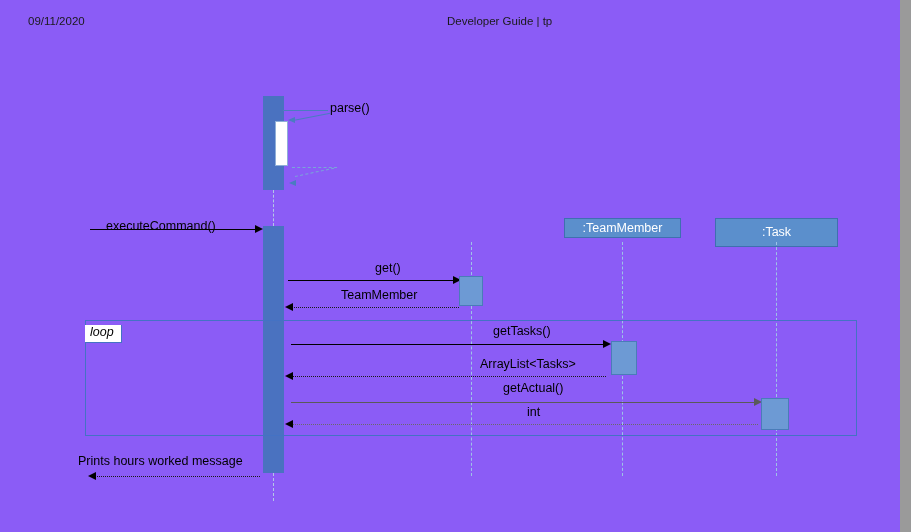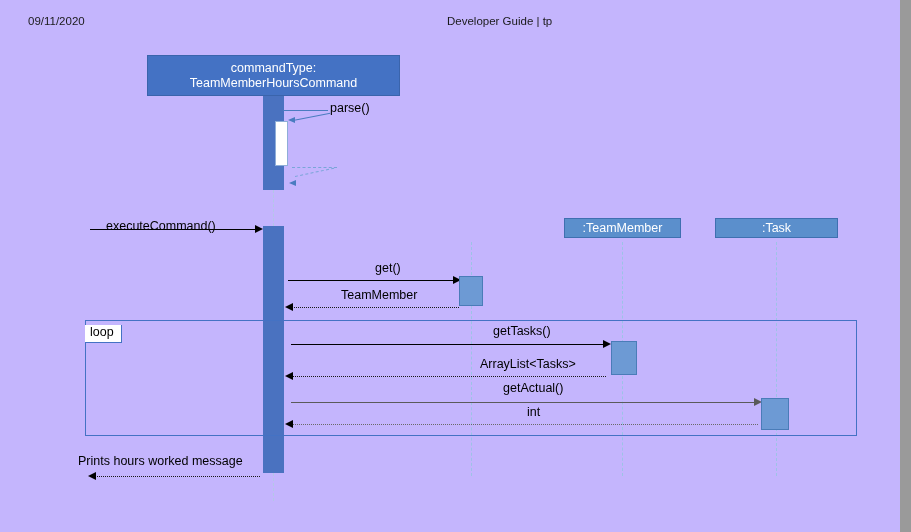--- a/index.html
+++ b/index.html
@@ -15,21 +15,21 @@
     overflow: hidden;
     position: relative;
   }
 
   
   #page {
     position: absolute;
     left: 0; top: 0;
     width: 900px;
     height: 532px;
-    background: #c4b5fd;
+    background: #8b5cf6;
     overflow: hidden;
   }
 
   
   #gutter {
     position: absolute;
     left: 900px; top: 0;
     width: 11px;
     height: 532px;
     background: #9a9a9a;
@@ -149,24 +149,20 @@
   }
 </style>
 </head>
 <body>
 
 <div id="page">
 
   <div class="hdr" id="hdr-date">09/11/2020</div>
   <div class="hdr" id="hdr-title">Developer Guide | tp</div>
 
-  <div class="lifeline-box dark" style="left:147px; top:55px; width:253px; height:41px; flex-direction:column;">
-    <span>commandType:</span>
-    <span>TeamMemberHoursCommand</span>
-  </div>
 
   <div class="lifeline steel" style="left:273px; top:190px; height:36px;"></div>
 
   <div class="lifeline steel" style="left:273px; top:473px; height:28px;"></div>
 
   <div class="activation" style="left:263px; top:96px; width:21px; height:94px;"></div>
 
   <div class="activation inner" style="left:275px; top:121px; width:13px; height:45px;"></div>
 
   <div class="thin-line" style="left:283px; top:110px; width:45px;"></div>
@@ -187,38 +183,38 @@
 
   <div class="lifeline" style="left:471px; top:242px; height:33px;"></div>
   <div class="lifeline" style="left:471px; top:306px; height:170px;"></div>
 
   <div class="lifeline-box" style="left:564px; top:218px; width:117px; height:20px;">
     <span>:TeamMember</span>
   </div>
   <div class="lifeline" style="left:622px; top:242px; height:101px;"></div>
   <div class="lifeline" style="left:622px; top:376px; height:100px;"></div>
 
-  <div class="lifeline-box" style="left:715px; top:218px; width:123px; height:20px;">
+  <div class="lifeline-box" style="left:715px; top:218px; width:123px; height:29px;">
     <span>:Task</span>
   </div>
   <div class="lifeline" style="left:776px; top:242px; height:155px;"></div>
   <div class="lifeline" style="left:776px; top:428px; height:48px;"></div>
 
   <div class="msg-label" style="left:375px; top:261px;">get()</div>
   <div class="arrow" style="left:288px; top:280px; width:168px;"></div>
   <div class="head right" style="left:453px; top:276px;"></div>
 
   <div class="activation light" style="left:459px; top:276px; width:24px; height:30px;"></div>
 
   <div class="msg-label" style="left:341px; top:288px;">TeamMember</div>
   <div class="arrow ret" style="left:291px; top:307px; width:168px;"></div>
   <div class="head left" style="left:285px; top:303px;"></div>
 
   <div id="loop-frag" style="left:85px; top:320px; width:772px; height:116px;"></div>
-  <div id="loop-tag" style="left:85px; top:325px;">loop</div>
+  <div id="loop-tag" style="left:85px; top:325px;font-style:italic;">loop</div>
 
   <div class="msg-label" style="left:493px; top:324px;">getTasks()</div>
   <div class="arrow" style="left:291px; top:344px; width:315px;"></div>
   <div class="head right" style="left:603px; top:340px;"></div>
 
   <div class="activation light" style="left:611px; top:341px; width:26px; height:34px;"></div>
 
   <div class="msg-label" style="left:480px; top:357px;">ArrayList&lt;Tasks&gt;</div>
   <div class="arrow ret" style="left:291px; top:376px; width:315px;"></div>
   <div class="head left" style="left:285px; top:372px;"></div>

